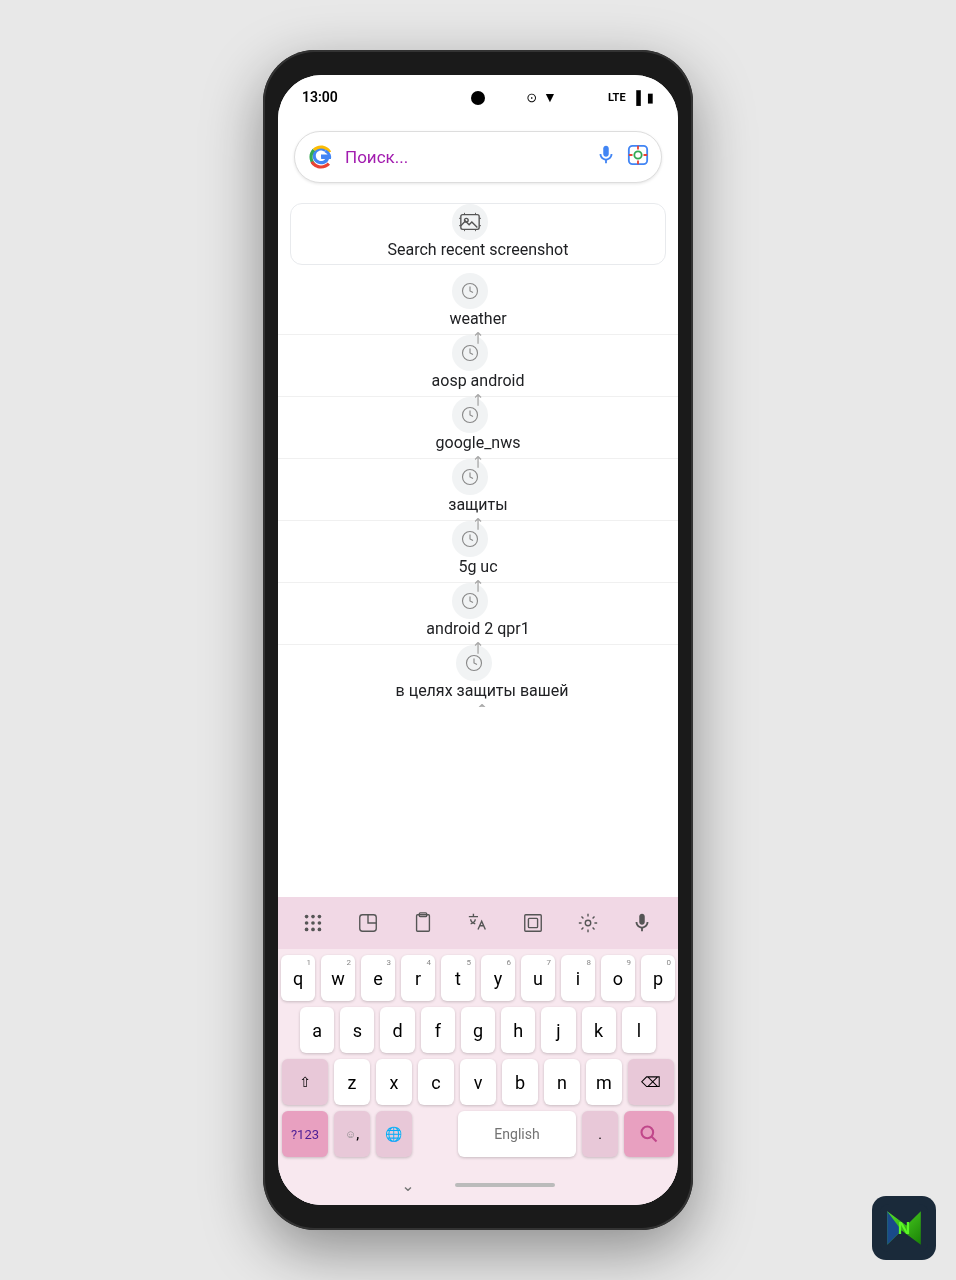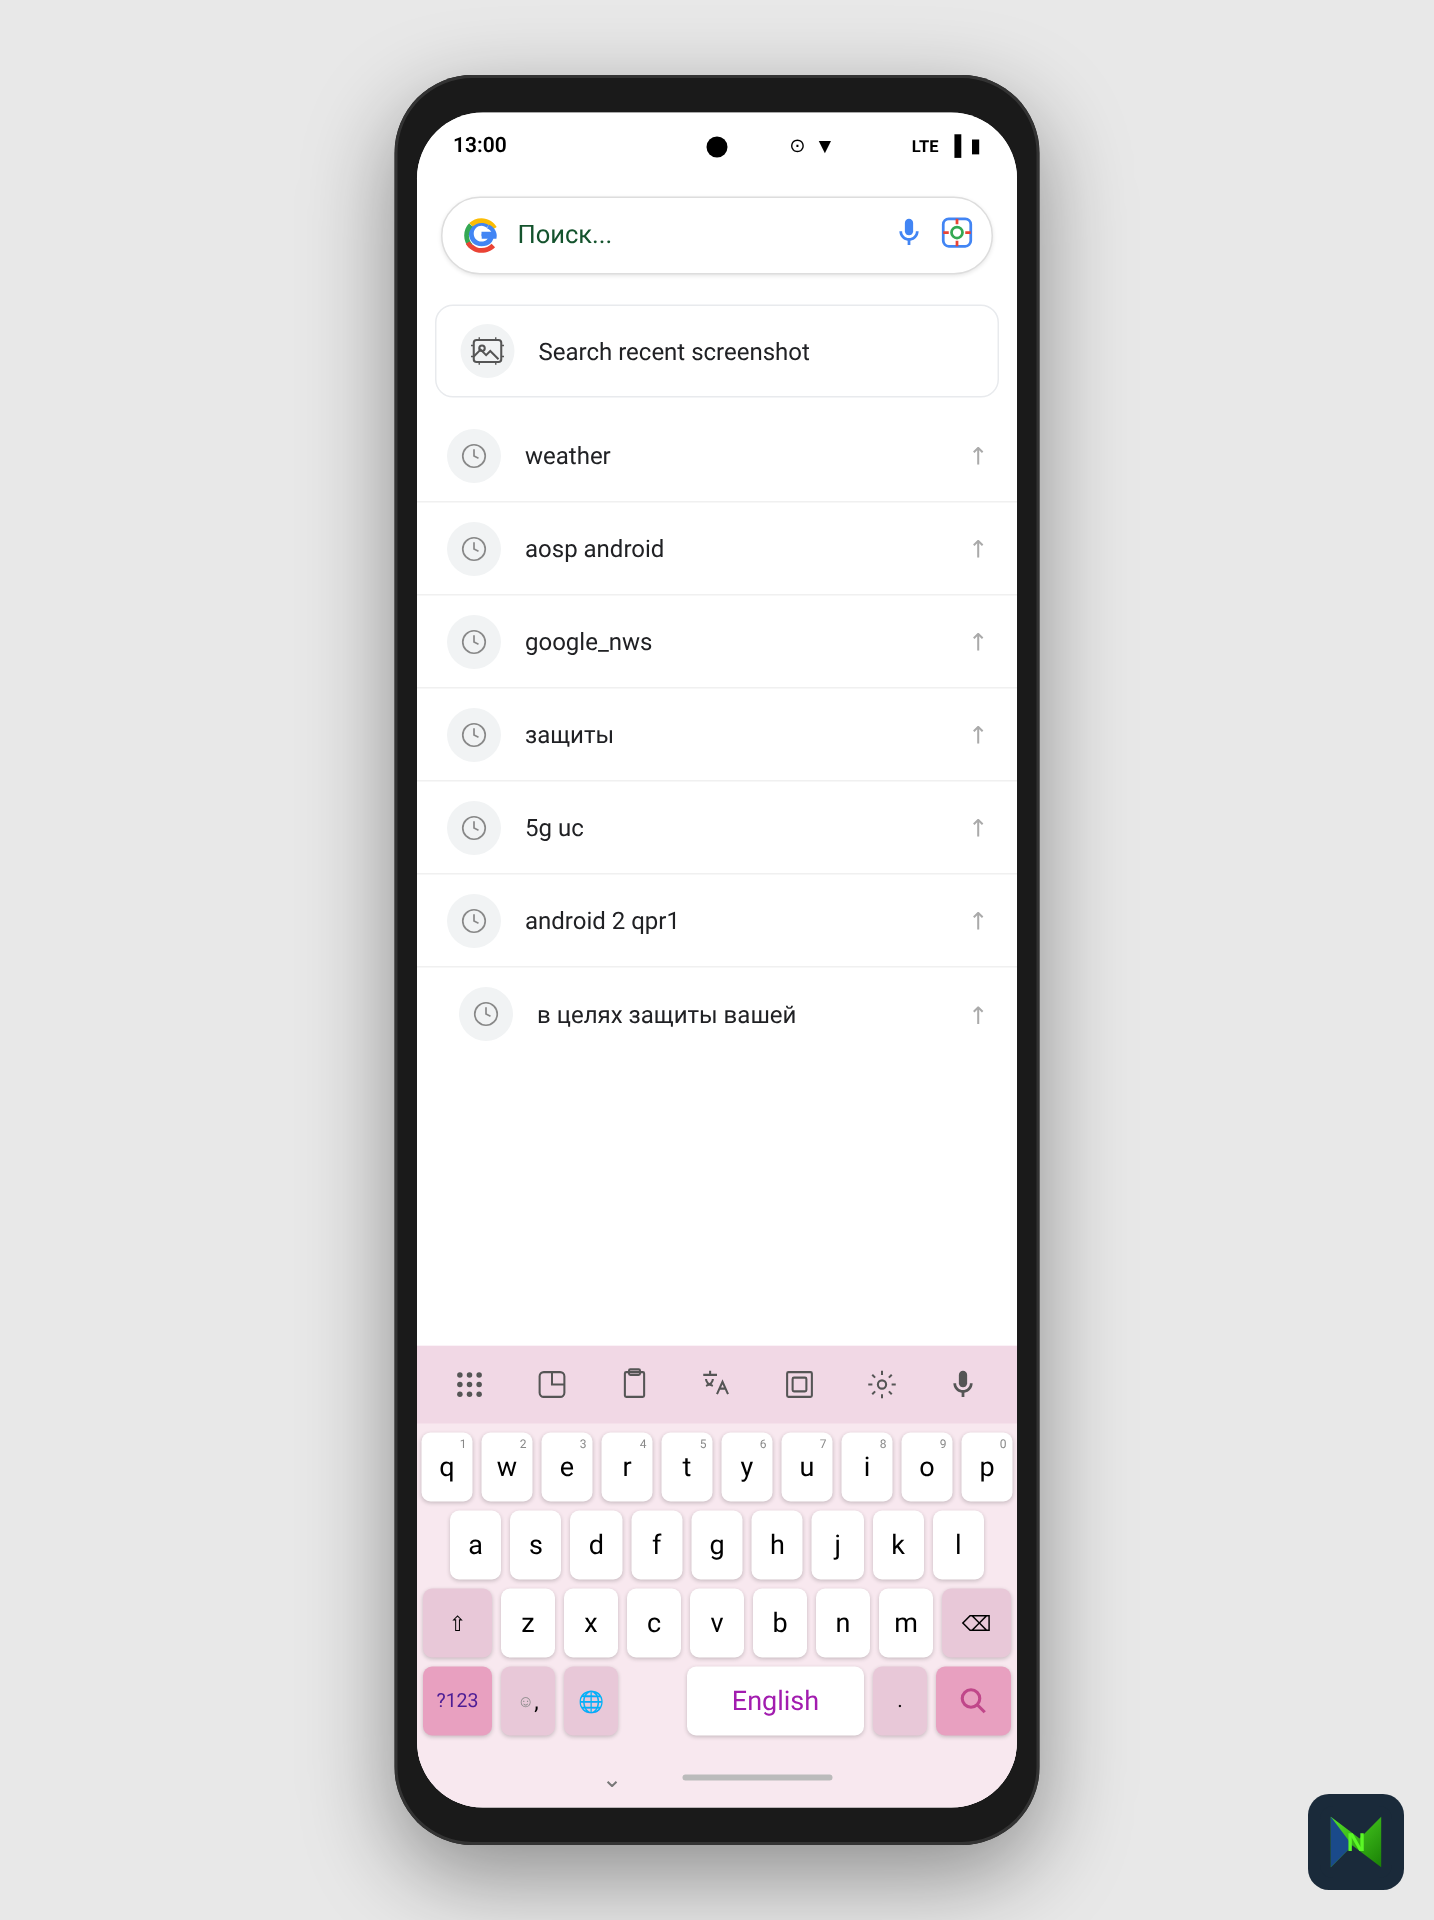--- a/index.html
+++ b/index.html
@@ -93,21 +93,21 @@
     .google-g {
       width: 28px;
       height: 28px;
       margin-right: 10px;
       flex-shrink: 0;
     }
 
     .search-placeholder {
       flex: 1;
       font-size: 17px;
-      color: #14532d;
+      color: #a21caf;
     }
 
     .search-mic {
       font-size: 20px;
       color: #4285f4;
       margin-right: 10px;
     }
 
     .search-lens {
       font-size: 18px;
@@ -123,20 +123,21 @@
       z-index: 1;
     }
 
     .suggestion-item {
       display: flex;
       align-items: center;
       padding: 0 20px;
       height: 62px;
       border-bottom: 1px solid #f0f0f0;
       cursor: pointer;
+      flex-direction: column;
     }
 
     .suggestion-item:first-child {
       background: #fff;
     }
 
     .suggestion-icon {
       width: 36px;
       height: 36px;
       border-radius: 18px;
@@ -229,22 +230,22 @@
       background: #e8c8d8;
       font-size: 14px;
       min-width: 46px;
       max-width: 52px;
     }
 
     .key-space {
       background: #fff;
       flex: 4;
       max-width: 180px;
-      font-size: 18px;
-      color: #a21caf;
+      font-size: 14px;
+      color: #737373;
       margin-left: 40px;
     }
 
     .key-pink {
       background: #e8a0c0;
       color: #4c1d95;
     }
 
     .key-action {
       background: #e8a0c0;

